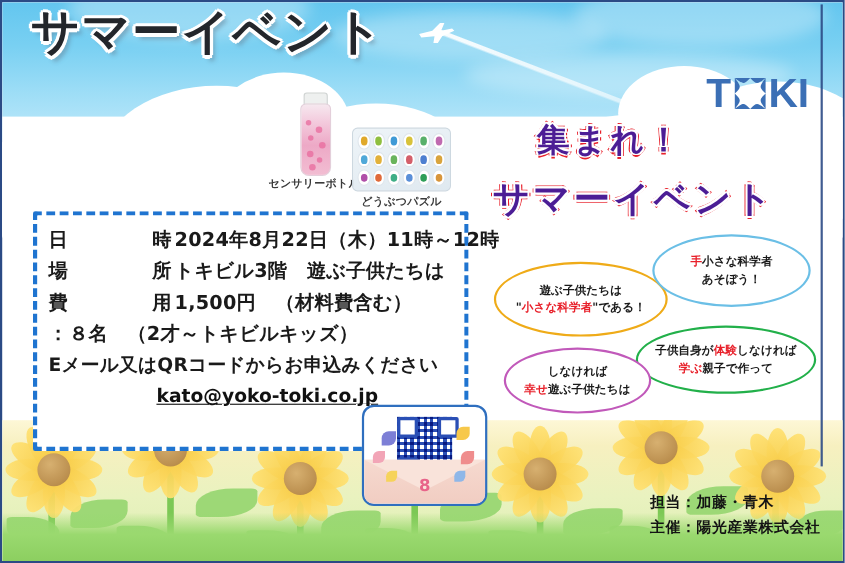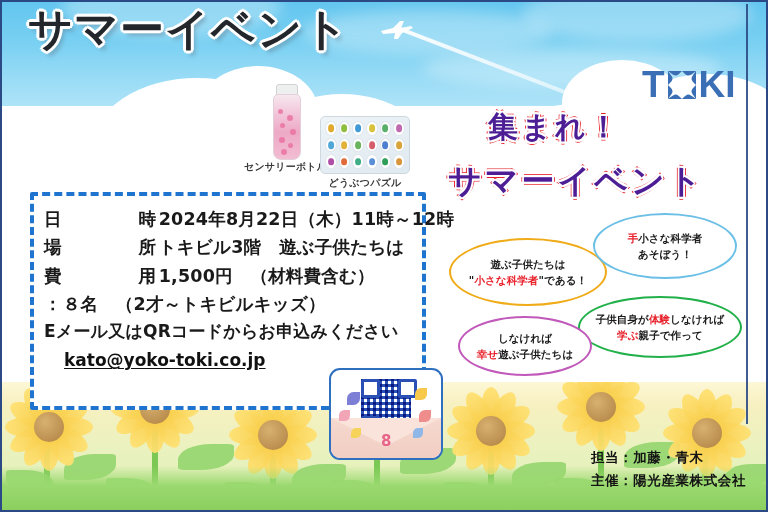--- a/index.html
+++ b/index.html
@@ -76,21 +76,21 @@
   .infobox{position:absolute;left:28px;top:190px;width:396px;height:218px;z-index:16;
       background:#ffffff;box-sizing:border-box;
       border:4px dashed #1f74d0;border-radius:2px;}
   .info-list{padding:9px 0 0 10px;}
   .info-row{display:flex;align-items:baseline;font-size:17.5px;font-weight:700;color:#1a1a1a;
       line-height:1.62;white-space:nowrap;letter-spacing:.2px;}
   .lbl{display:inline-block;width:96px;flex:none;letter-spacing:14px;}
   .lbl.tight{letter-spacing:0;width:96px;}
   .colon{margin-right:1px;}
   .info-note{font-size:17px;font-weight:700;color:#1a1a1a;padding:2px 0 0 10px;letter-spacing:.2px;white-space:nowrap;}
-  .mailline{padding:7px 0 0 30px;}
+  .mailline{padding:7px 0 0 30px;text-align:center;}
   .mail{font-size:17px;font-weight:700;color:#111;text-decoration:underline;text-underline-offset:2px;}
 
   
   .qrcard{position:absolute;left:327px;top:366px;width:110px;height:88px;z-index:18;
      background:#fff;border:2.5px solid #2f6fbf;border-radius:11px;overflow:hidden;}
   .env{position:absolute;left:0;bottom:0;width:110px;height:40px;
      background:linear-gradient(180deg,#f6d9cf,#f1cdc2);}
   .env::before{content:"";position:absolute;left:0;top:0;width:0;height:0;
      border-left:55px solid transparent;border-right:55px solid transparent;border-top:28px solid #f9e3da;}
   .qrimg{position:absolute;left:30px;top:9px;width:50px;height:50px;

